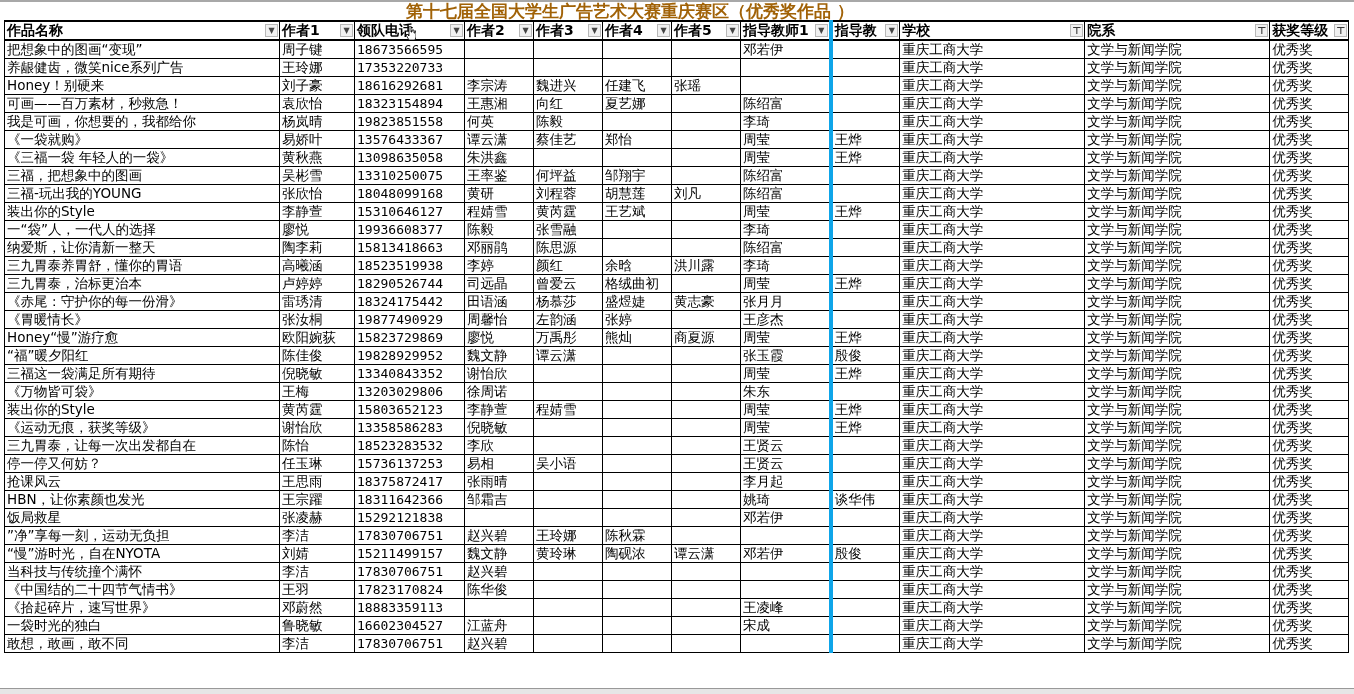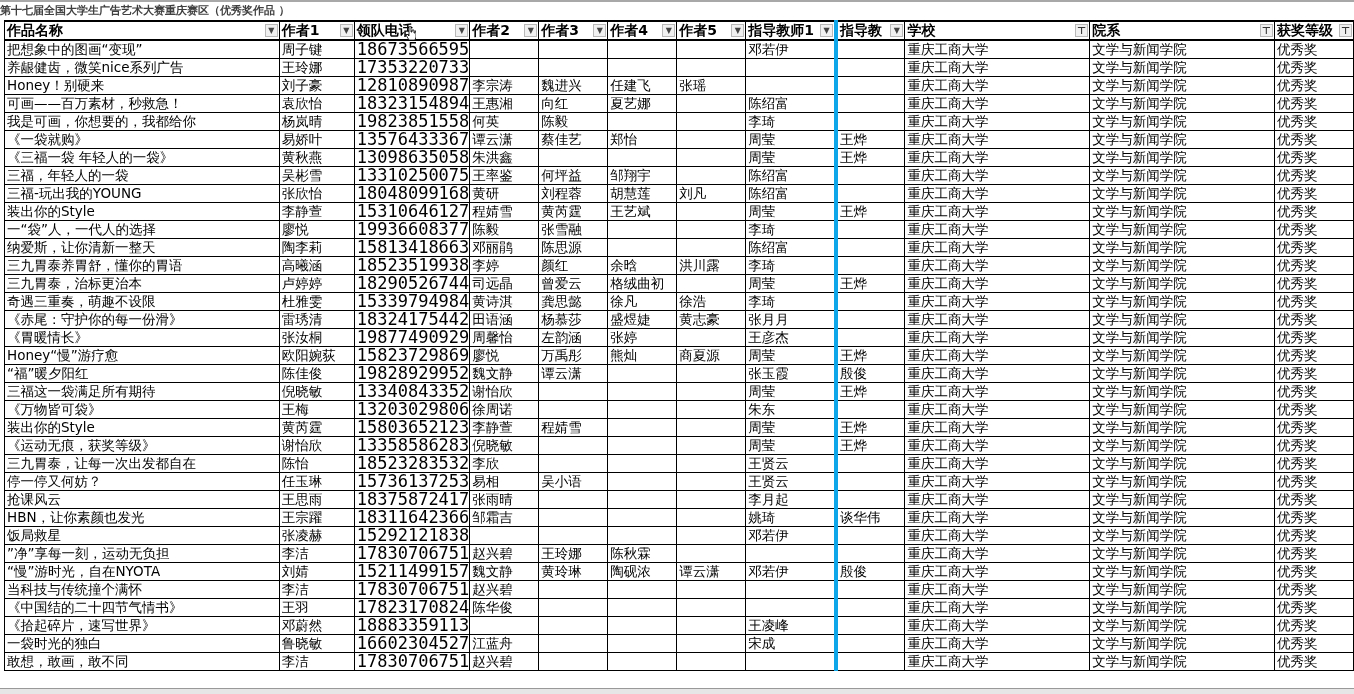--- a/index.html
+++ b/index.html
@@ -1,23 +1,23 @@
 <!DOCTYPE html>
 <html><head>
 <meta charset="utf-8">
 <style>
   html,body{margin:0;padding:0;}
   body{width:1354px;height:694px;overflow:hidden;background:#e6e6e6;font-family:"DejaVu Sans","Liberation Sans",sans-serif;position:relative;}
   .sheet{position:absolute;left:0;top:0;width:1354px;height:688px;background:#ffffff;}
   .topline{position:absolute;left:0;top:0;width:1354px;height:2px;background:#a8a8a8;}
-  .title{position:absolute;top:1px;left:0;width:1260px;height:20px;text-align:left;font-family:"DejaVu Serif","Liberation Serif",serif;font-weight:bold;font-size:11px;line-height:20px;color:#404040;letter-spacing:0px;}
+  .title{position:absolute;top:1px;left:0;width:1260px;height:20px;text-align:center;font-family:"DejaVu Serif","Liberation Serif",serif;font-weight:bold;font-size:17px;line-height:20px;color:#a16207;letter-spacing:0px;}
   table{position:absolute;left:4px;top:20px;border-collapse:collapse;table-layout:fixed;}
   td,th{border:1px solid #000;height:17px;padding:0 0 0 2px;font-size:13.5px;line-height:17px;white-space:nowrap;overflow:hidden;color:#000;text-align:left;}
   th{font-weight:bold;font-size:14px;position:relative;padding-right:20px;border-bottom:2px solid #000;border-top:2px solid #000;}
-  td.phone{font-family:"DejaVu Sans Mono","Liberation Mono",monospace;font-size:17px;}
+  td.phone{font-family:"DejaVu Sans Mono","Liberation Mono",monospace;font-size:13px;}
   .filter{position:absolute;right:1px;top:2px;width:13px;height:13px;background:#f0f0f0;border:1px solid #b8b8b8;box-sizing:border-box;display:flex;align-items:center;justify-content:center;font-size:8px;color:#444;line-height:1;}
   .filter.active{color:#333;font-size:10px;}
   .thickr{border-right:4px solid #0ea5e9;}
   .bottom{position:absolute;left:0;top:688px;width:1354px;height:6px;background:#e6e6e6;border-top:1px solid #999;}
   .cursor{position:absolute;left:406px;top:26px;width:10px;height:14px;}
 </style>
 </head>
 <body>
 
 <div class="sheet">
@@ -79,21 +79,21 @@
           <td></td>
           <td class="thickr"></td>
           <td></td>
           <td>重庆工商大学</td>
           <td>文学与新闻学院</td>
           <td>优秀奖</td>
         </tr>
         <tr>
           <td>Honey！别硬来</td>
           <td>刘子豪</td>
-          <td class="phone">12810890987</td>
+          <td class="phone">18616292681</td>
           <td>李宗涛</td>
           <td>魏进兴</td>
           <td>任建飞</td>
           <td>张瑶</td>
           <td class="thickr"></td>
           <td></td>
           <td>重庆工商大学</td>
           <td>文学与新闻学院</td>
           <td>优秀奖</td>
         </tr>
@@ -147,21 +147,21 @@
           <td></td>
           <td></td>
           <td></td>
           <td class="thickr">周莹</td>
           <td>王烨</td>
           <td>重庆工商大学</td>
           <td>文学与新闻学院</td>
           <td>优秀奖</td>
         </tr>
         <tr>
-          <td>三福，年轻人的一袋</td>
+          <td>三福，把想象中的图画</td>
           <td>吴彬雪</td>
           <td class="phone">13310250075</td>
           <td>王率鉴</td>
           <td>何坪益</td>
           <td>邹翔宇</td>
           <td></td>
           <td class="thickr">陈绍富</td>
           <td></td>
           <td>重庆工商大学</td>
           <td>文学与新闻学院</td>
@@ -240,34 +240,20 @@
         <tr>
           <td>三九胃泰，治标更治本</td>
           <td>卢婷婷</td>
           <td class="phone">18290526744</td>
           <td>司远晶</td>
           <td>曾爱云</td>
           <td>格绒曲初</td>
           <td></td>
           <td class="thickr">周莹</td>
           <td>王烨</td>
-          <td>重庆工商大学</td>
-          <td>文学与新闻学院</td>
-          <td>优秀奖</td>
-        </tr>
-        <tr>
-          <td>奇遇三重奏，萌趣不设限</td>
-          <td>杜雅雯</td>
-          <td class="phone">15339794984</td>
-          <td>黄诗淇</td>
-          <td>龚思懿</td>
-          <td>徐凡</td>
-          <td>徐浩</td>
-          <td class="thickr">李琦</td>
-          <td></td>
           <td>重庆工商大学</td>
           <td>文学与新闻学院</td>
           <td>优秀奖</td>
         </tr>
         <tr>
           <td>《赤尾：守护你的每一份滑》</td>
           <td>雷琇清</td>
           <td class="phone">18324175442</td>
           <td>田语涵</td>
           <td>杨慕莎</td>

